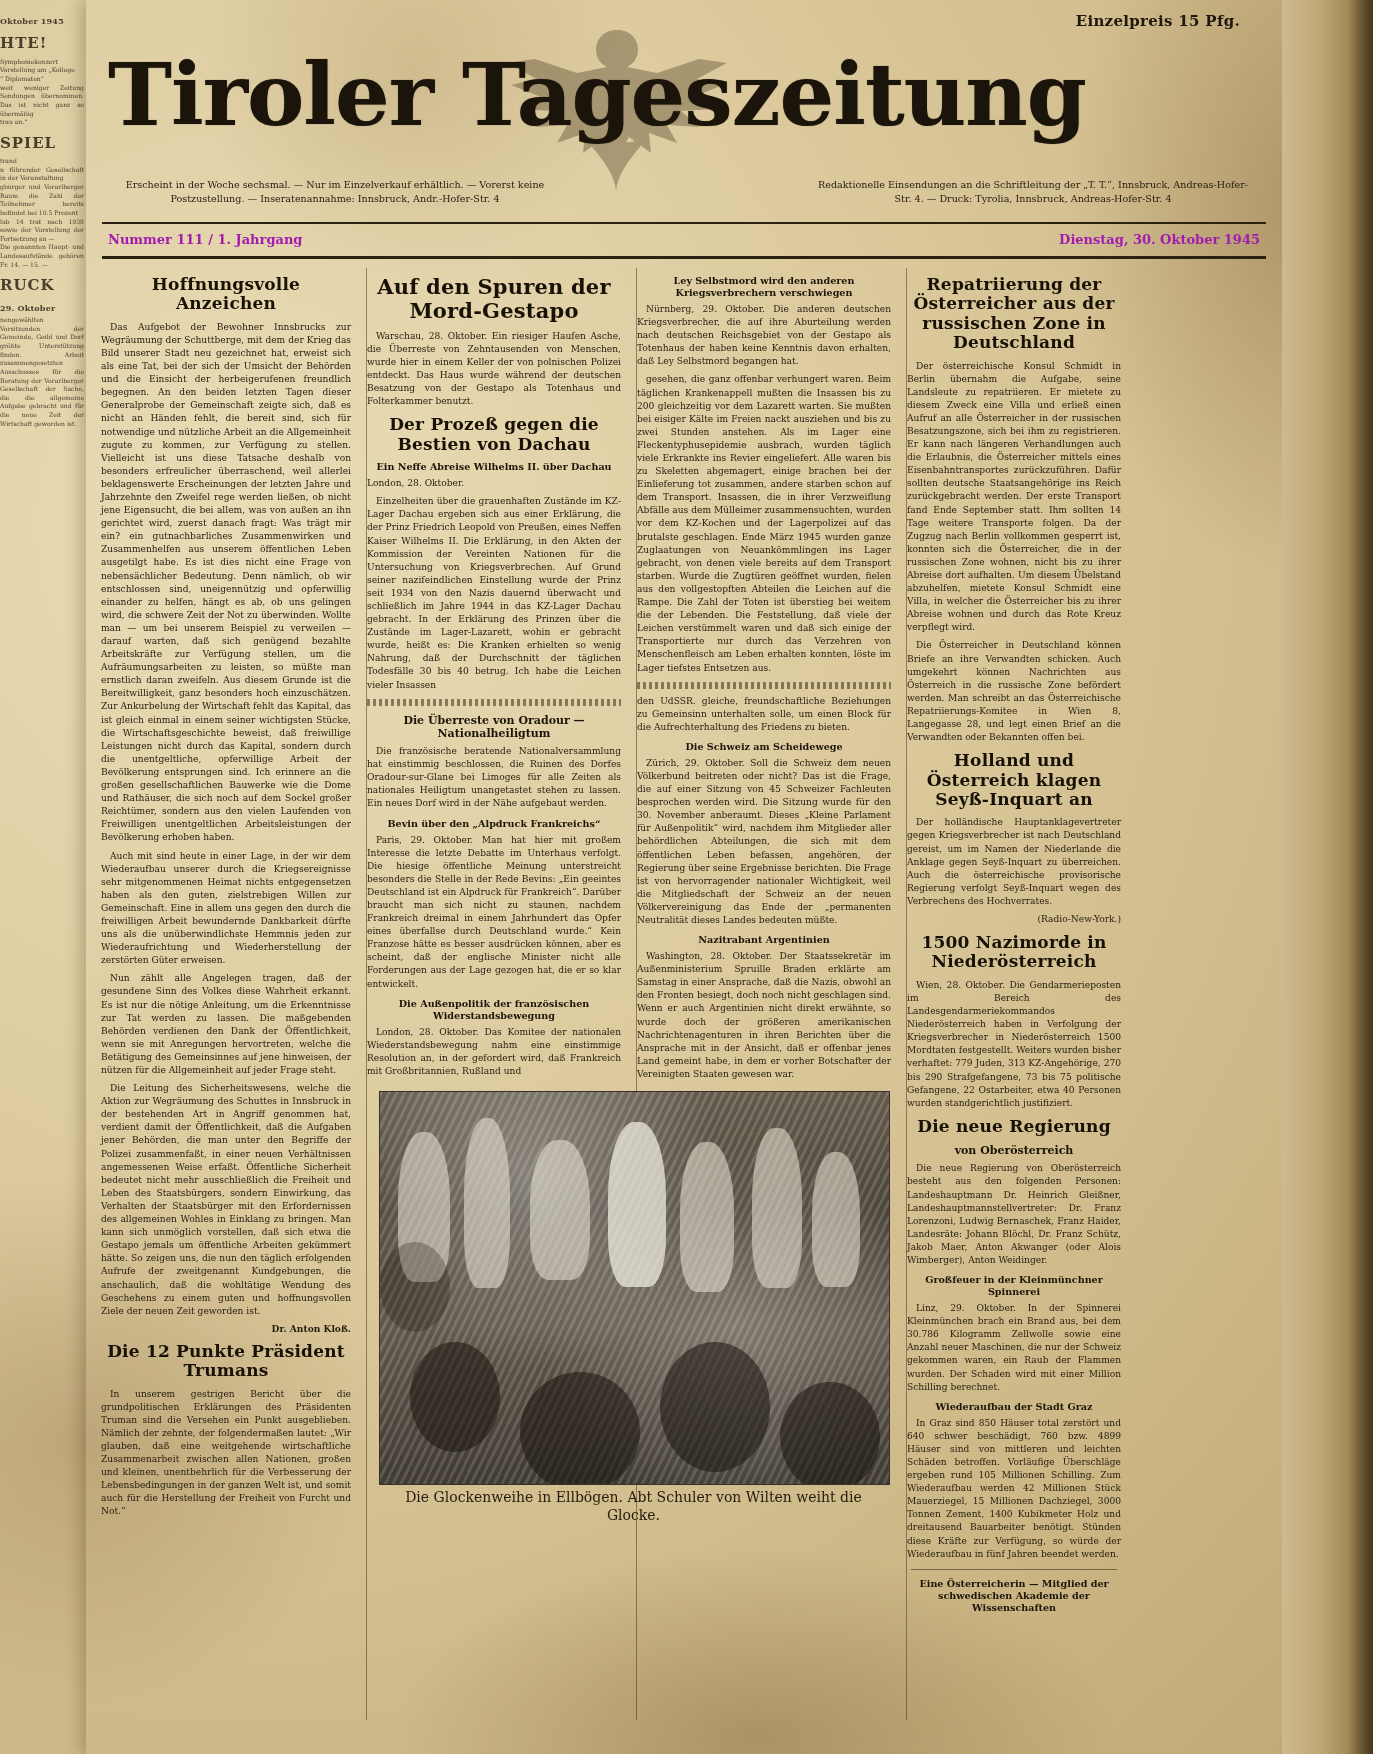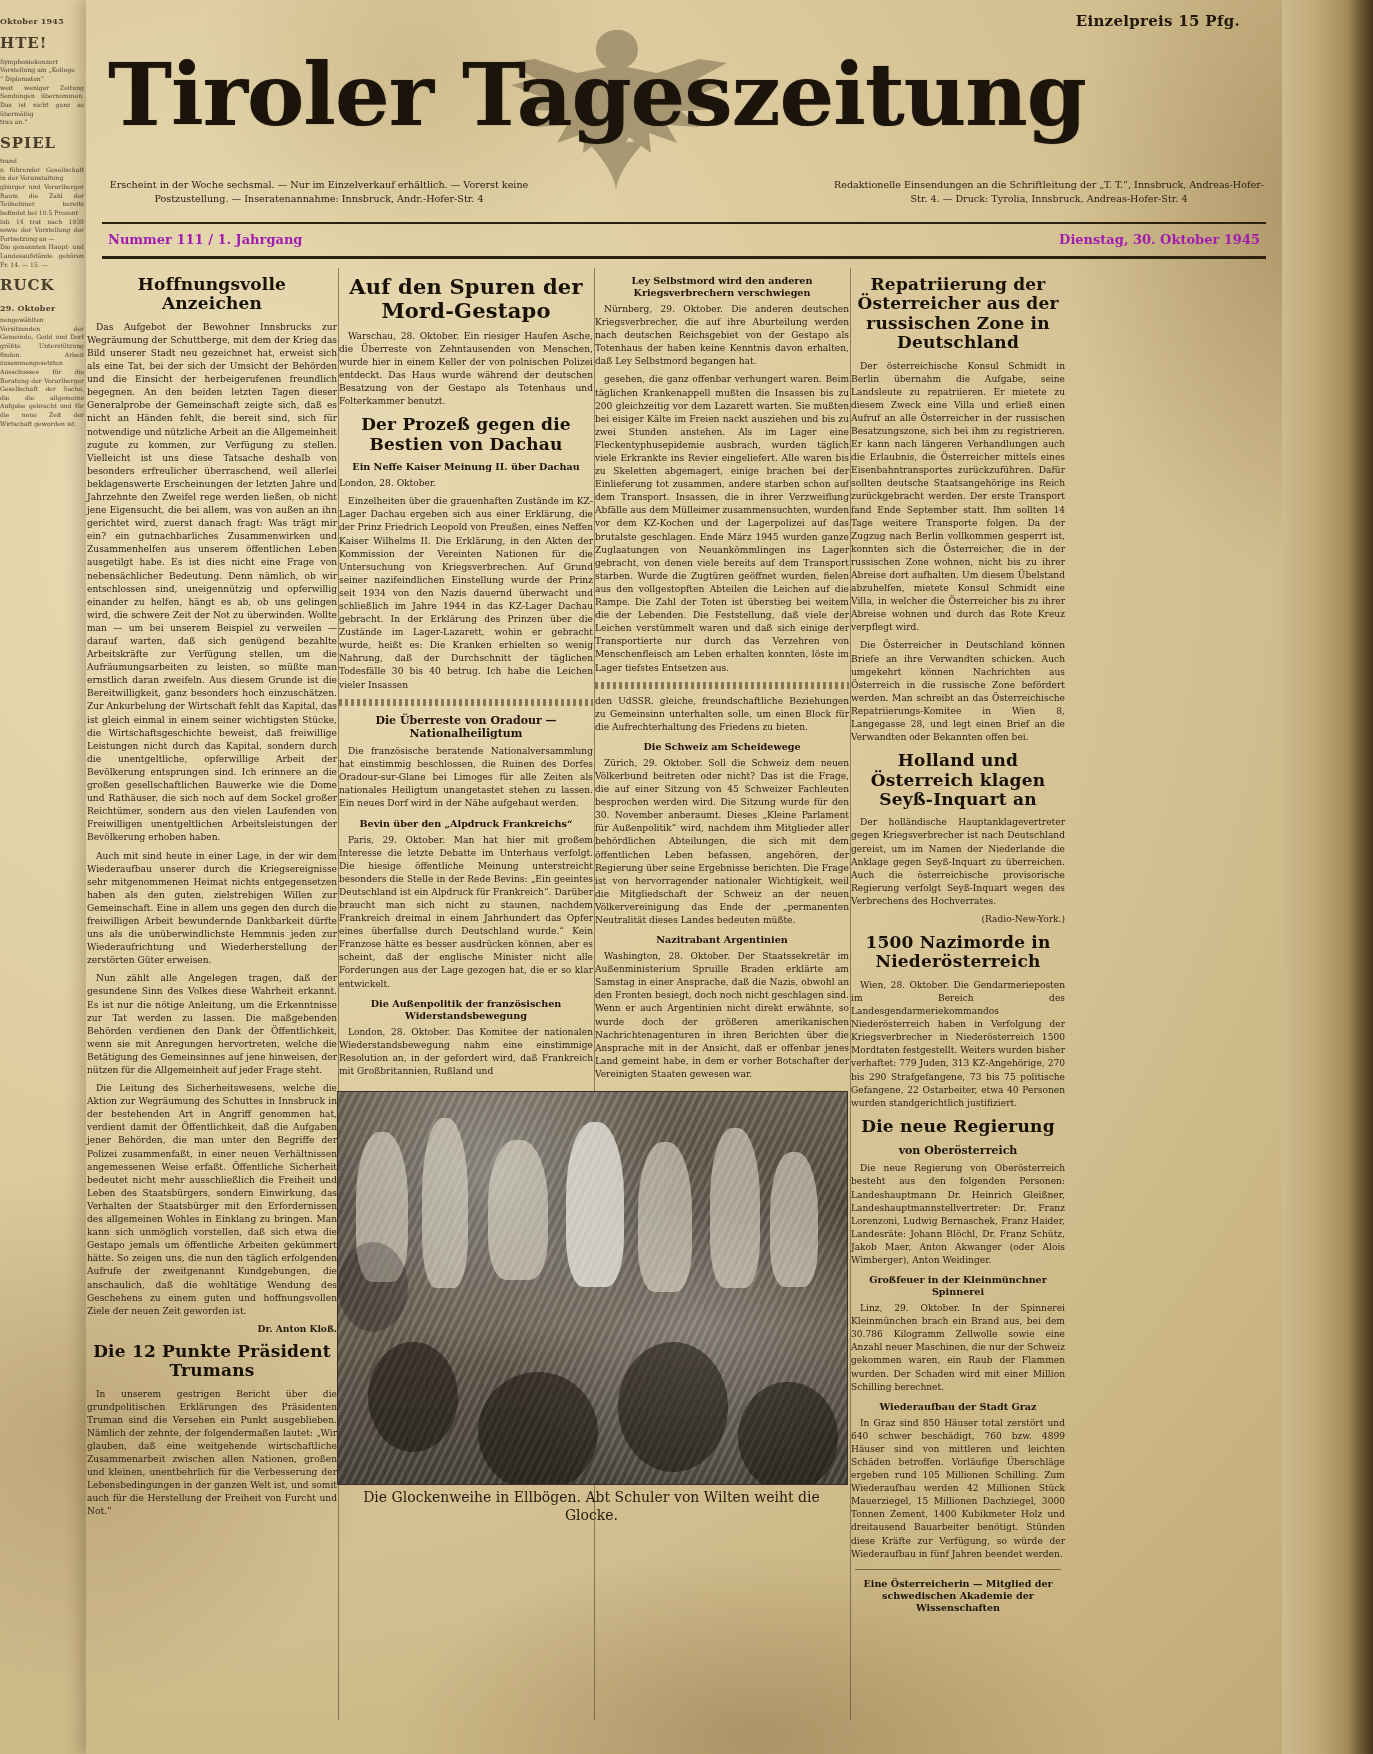--- a/index.html
+++ b/index.html
@@ -76,21 +76,21 @@
     color:#1b140a;
     letter-spacing:-1px;
     font-style:normal;
     text-shadow:0 0 1px rgba(30,20,8,.6);
     margin-left:22px;
   }
   .frak{font-family:"DejaVu Serif",serif;}
   #subline{
     position:absolute;left:0;top:178px;width:1196px;
     display:flex;justify-content:space-between;
-    padding:0 18px;box-sizing:border-box;
+    padding:0 34px;box-sizing:border-box;
     font-size:9.6px;line-height:1.42;color:#241c0f;
   }
   #subline .blk{width:430px;text-align:center;}
   #rule1{position:absolute;left:16px;top:222px;width:1164px;height:2px;background:#2a2110;}
   #issue-line{
     position:absolute;left:16px;top:228px;width:1164px;
     display:flex;justify-content:space-between;
     font-size:13px;font-weight:bold;color:#a21caf;
     padding:4px 6px 0;box-sizing:border-box;
   }
@@ -98,20 +98,21 @@
 
   
   #cols{
     position:absolute;left:86px;top:268px;width:1196px;height:1470px;
     display:flex;gap:0;
   }
   .col{
     box-sizing:border-box;
     padding:0 1px;
     position:relative;
+    margin-left:14px;
   }
   .c1{width:252px;}
   .c2{width:256px;}
   .c3{width:256px;}
   .c4{width:216px;}
   .vline{
     position:absolute;top:0;width:1px;height:1452px;background:#4a3a1d;opacity:.55;
   }
   p.t{
     font-size:9.1px;
@@ -232,21 +233,21 @@
     <div class="sig">Dr. Anton Kloß.</div>
     <h2 class="head">Die 12 Punkte Präsident Trumans</h2>
     <p class="t">In unserem gestrigen Bericht über die grundpolitischen Erklärungen des Präsidenten Truman sind die Versehen ein Punkt ausgeblieben. Nämlich der zehnte, der folgendermaßen lautet: „Wir glauben, daß eine weitgehende wirtschaftliche Zusammenarbeit zwischen allen Nationen, großen und kleinen, unentbehrlich für die Verbesserung der Lebensbedingungen in der ganzen Welt ist, und somit auch für die Herstellung der Freiheit von Furcht und Not.“</p>
   </div>
 
   <div class="col c2">
     <div class="vline" style="left:0;"></div>
     <h2 class="head big">Auf den Spuren der Mord-Gestapo</h2>
     <p class="t">Warschau, 28. Oktober. Ein riesiger Haufen Asche, die Überreste von Zehntausenden von Menschen, wurde hier in einem Keller der von polnischen Polizei entdeckt. Das Haus wurde während der deutschen Besatzung von der Gestapo als Totenhaus und Folterkammer benutzt.</p>
     <h2 class="head">Der Prozeß gegen die Bestien von Dachau</h2>
-    <h4 class="sub2">Ein Neffe Kaiser Meinung II. über Dachau</h4>
+    <h4 class="sub2">Ein Neffe Abreise Wilhelms II. über Dachau</h4>
     <p class="t noind">London, 28. Oktober.</p>
     <p class="t">Einzelheiten über die grauenhaften Zustände im KZ-Lager Dachau ergeben sich aus einer Erklärung, die der Prinz Friedrich Leopold von Preußen, eines Neffen Kaiser Wilhelms II. Die Erklärung, in den Akten der Kommission der Vereinten Nationen für die Untersuchung von Kriegsverbrechen. Auf Grund seiner nazifeindlichen Einstellung wurde der Prinz seit 1934 von den Nazis dauernd überwacht und schließlich im Jahre 1944 in das KZ-Lager Dachau gebracht. In der Erklärung des Prinzen über die Zustände im Lager-Lazarett, wohin er gebracht wurde, heißt es: Die Kranken erhielten so wenig Nahrung, daß der Durchschnitt der täglichen Todesfälle 30 bis 40 betrug. Ich habe die Leichen vieler Insassen</p>
     <div class="wavy"></div>
     <h3 class="sub">Die Überreste von Oradour — Nationalheiligtum</h3>
     <p class="t">Die französische beratende Nationalversammlung hat einstimmig beschlossen, die Ruinen des Dorfes Oradour-sur-Glane bei Limoges für alle Zeiten als nationales Heiligtum unangetastet stehen zu lassen. Ein neues Dorf wird in der Nähe aufgebaut werden.</p>
     <h4 class="sub2">Bevin über den „Alpdruck Frankreichs“</h4>
     <p class="t">Paris, 29. Oktober. Man hat hier mit großem Interesse die letzte Debatte im Unterhaus verfolgt. Die hiesige öffentliche Meinung unterstreicht besonders die Stelle in der Rede Bevins: „Ein geeintes Deutschland ist ein Alpdruck für Frankreich“. Darüber braucht man sich nicht zu staunen, nachdem Frankreich dreimal in einem Jahrhundert das Opfer eines überfallse durch Deutschland wurde.“ Kein Franzose hätte es besser ausdrücken können, aber es scheint, daß der englische Minister nicht alle Forderungen aus der Lage gezogen hat, die er so klar entwickelt.</p>
     <h4 class="sub2">Die Außenpolitik der französischen Widerstandsbewegung</h4>
     <p class="t">London, 28. Oktober. Das Komitee der nationalen Wiederstandsbewegung nahm eine einstimmige Resolution an, in der gefordert wird, daß Frankreich mit Großbritannien, Rußland und</p>
   </div>

